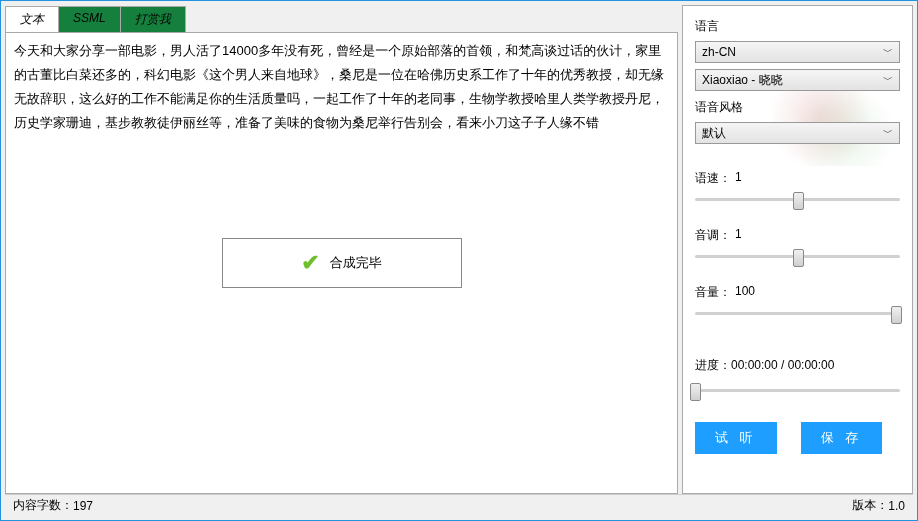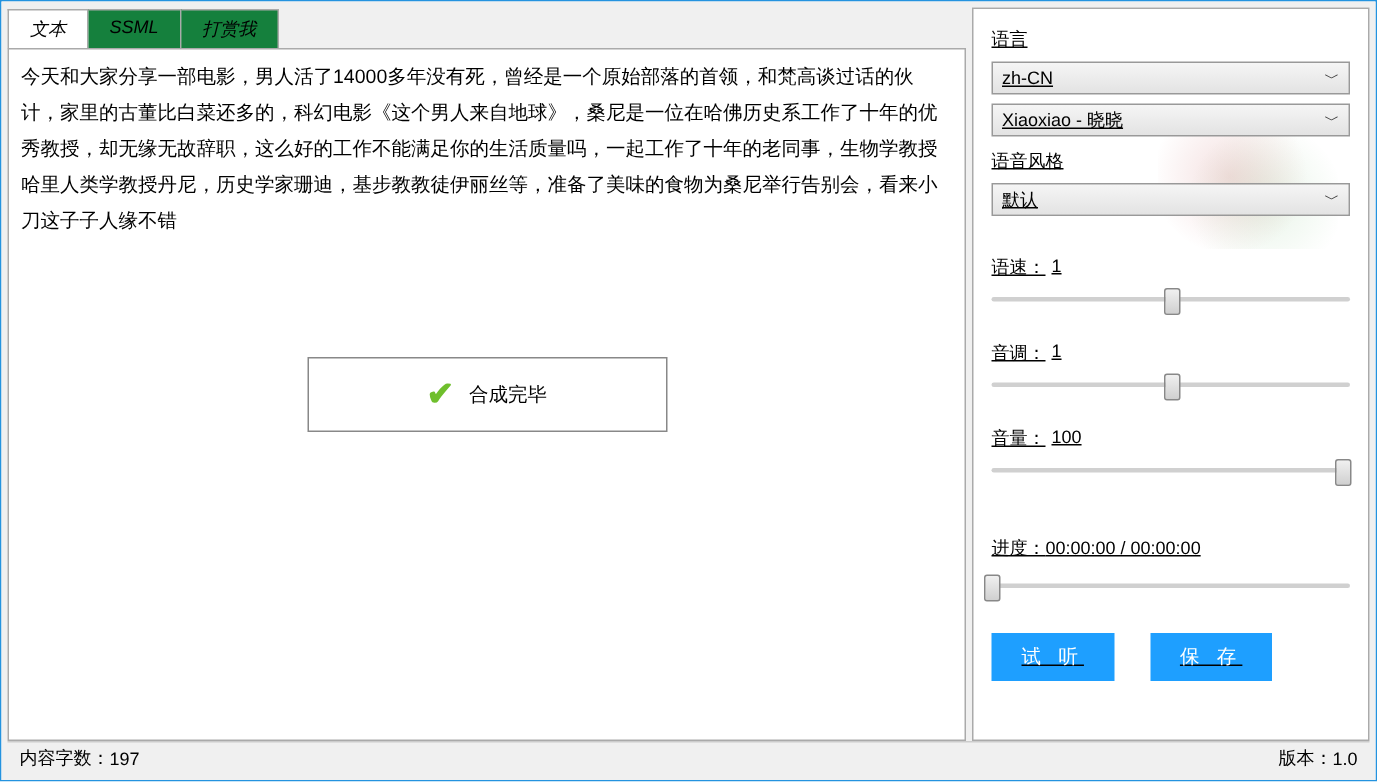--- a/index.html
+++ b/index.html
@@ -18,21 +18,21 @@
 .main-row { flex: 1; display: flex; gap: 4px; }
 .left-col { flex: 1; display: flex; flex-direction: column; }
 .tabs { display: flex; font-style: italic; }
 .tab { padding: 4px 14px; border: 1px solid #aaa; background: #15803d; cursor: pointer; position: relative; top: 1px; }
 .tab.active { background: #fff; border-bottom: 1px solid #fff; }
 .tab + .tab { border-left: none; }
 .textarea-wrap { flex: 1; position: relative; }
 .textarea { width: 100%; height: 100%; border: 1px solid #aaa; background: #fff; padding: 6px 8px; font-size: 13px; line-height: 1.85; resize: none; font-family: inherit; }
 .toast { position: absolute; top: 50%; left: 50%; transform: translate(-50%, -50%); width: 240px; height: 50px; background: #fff; border: 1px solid #888; display: flex; align-items: center; justify-content: center; gap: 10px; font-size: 13px; }
 .toast .check { color: #6fbf2c; font-size: 22px; font-weight: bold; }
-.right-col { width: 265px; border: 1px solid #aaa; background: #fff; padding: 10px 12px; display: flex; flex-direction: column; gap: 6px; position: relative; text-decoration: underline; }
+.right-col { width: 231px; border: 1px solid #aaa; background: #fff; padding: 10px 12px; display: flex; flex-direction: column; gap: 6px; position: relative; }
 .bgdeco { position: absolute; right: 20px; top: 80px; width: 120px; height: 80px; background: radial-gradient(circle at 40% 40%, rgba(180,40,40,0.15), transparent 60%), radial-gradient(circle at 60% 60%, rgba(60,160,60,0.12), transparent 60%); pointer-events: none; }
 .field-label { font-size: 12px; margin-top: 2px; }
 .select { width: 100%; height: 22px; border: 1px solid #999; background: linear-gradient(#f5f5f5,#e3e3e3); display: flex; align-items: center; padding: 0 6px; cursor: pointer; position: relative; font-size: 12px; }
 .select .arrow { position: absolute; right: 6px; font-size: 10px; color: #333; }
 .slider-row { margin-top: 4px; }
 .slider-label { display: flex; gap: 4px; font-size: 12px; margin-bottom: 2px; }
 .slider { width: 100%; height: 20px; position: relative; }
 .slider .track { position: absolute; top: 9px; left: 0; right: 0; height: 3px; background: #d0d0d0; border-radius: 2px; }
 .slider .thumb { position: absolute; top: 3px; width: 11px; height: 18px; background: linear-gradient(#f0f0f0,#d0d0d0); border: 1px solid #888; border-radius: 2px; cursor: pointer; }
 .progress-label { font-size: 12px; margin-top: 28px; }

